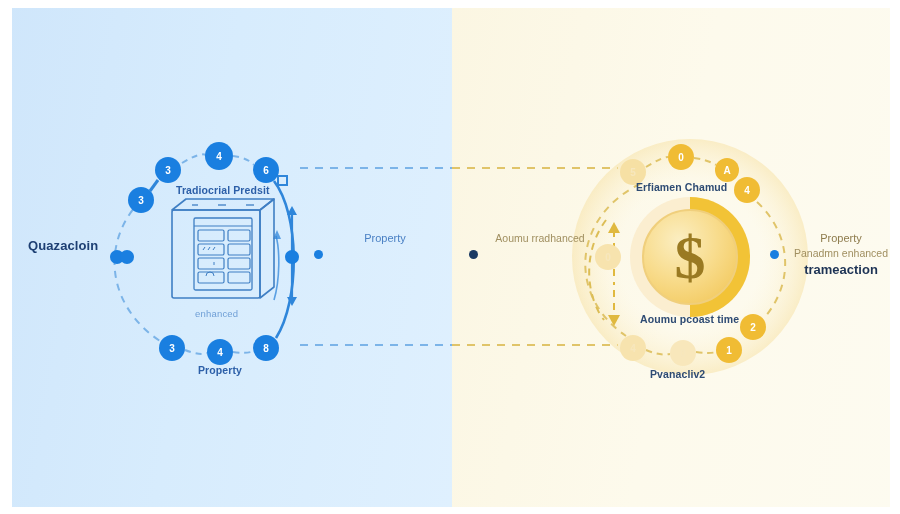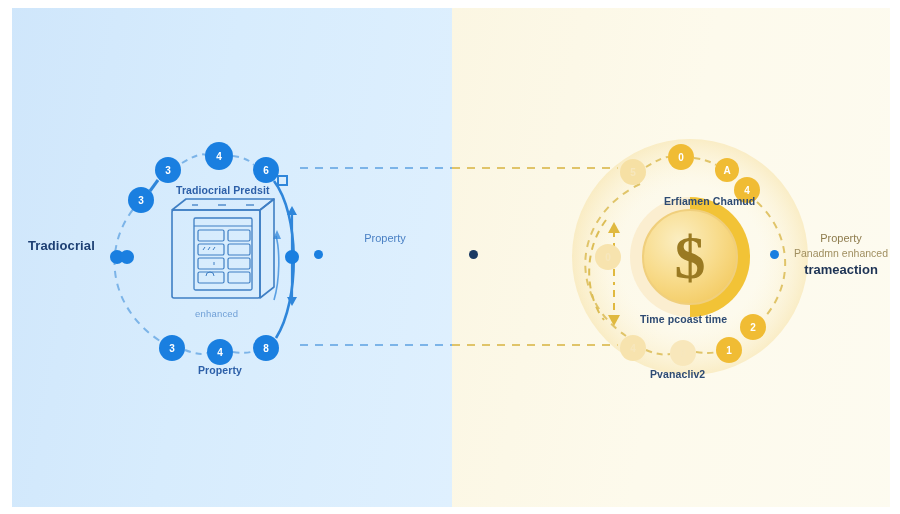--- a/index.html
+++ b/index.html
@@ -308,41 +308,42 @@
   <div class="nodenum nodenum-faint" style="left:633px; top:172px;">5</div>
   <div class="nodenum nodenum-gold" style="left:681px; top:157px;">0</div>
   <div class="nodenum nodenum-gold" style="left:727px; top:170px;">A</div>
   <div class="nodenum nodenum-gold" style="left:747px; top:190px;">4</div>
   <div class="nodenum nodenum-faint" style="left:608px; top:257px;">0</div>
   <div class="nodenum nodenum-faint" style="left:633px; top:348px;">4</div>
   <div class="nodenum nodenum-faint" style="left:683px; top:353px;">0</div>
   <div class="nodenum nodenum-gold" style="left:729px; top:350px;">1</div>
   <div class="nodenum nodenum-gold" style="left:753px; top:327px;">2</div>
 
-  <div class="lbl lbl-side" style="left:28px; top:238px;">Tradiocrial</div>
+  <div class="lbl lbl-side" style="left:28px; top:238px;">Quazacloin</div>
 
   <div class="lbl lbl-cap" style="left:176px; top:184px;">Tradiocrial Predsit</div>
 
   <div class="lbl lbl-soft" style="left:195px; top:308px;">enhanced</div>
 
   <div class="lbl lbl-cap" style="left:198px; top:364px;">Property</div>
 
   <div class="legend" style="left:300px; top:231px;">
     <div class="bullet bullet-blue"></div>
     <div class="l1">Property</div>
   </div>
 
-  <div class="lbl lbl-cap-gold" style="left:636px; top:195px;margin-left:28px;">Erfiamen Chamud</div>
-
-  <div class="lbl lbl-cap-gold" style="left:640px; top:313px;">Time pcoast time</div>
+  <div class="lbl lbl-cap-gold" style="left:636px; top:181px;">Erfiamen Chamud</div>
+
+  <div class="lbl lbl-cap-gold" style="left:640px; top:313px;">Aoumu pcoast time</div>
 
   <div class="lbl lbl-cap-gold" style="left:650px; top:368px;">Pvanacliv2</div>
 
   <div class="legend legend-gold" style="left:455px; top:231px;">
     <div class="bullet bullet-navy"></div>
+    <div class="l2">Aoumu rradhanced</div>
   </div>
 
   <div class="legend legend-gold" style="left:756px; top:231px;">
     <div class="bullet bullet-blue"></div>
     <div class="l1">Property</div>
     <div class="l2">Panadmn enhanced</div>
     <div class="l3">trameaction</div>
   </div>
 
   <div class="panel-edge-l"></div>

